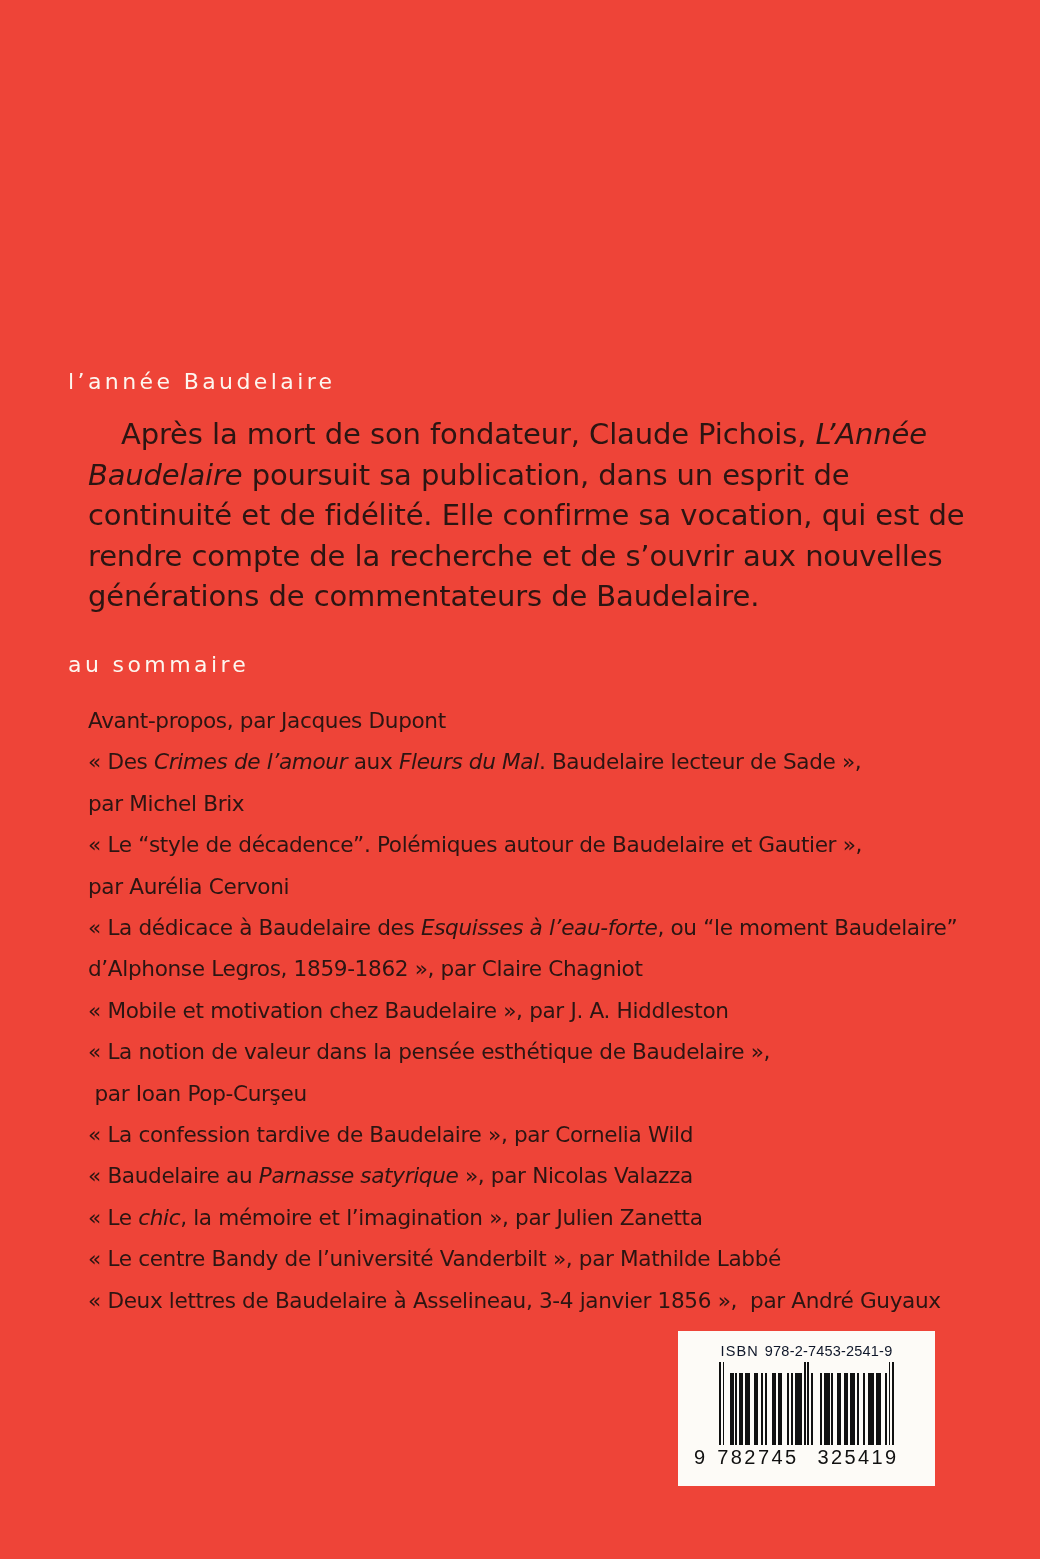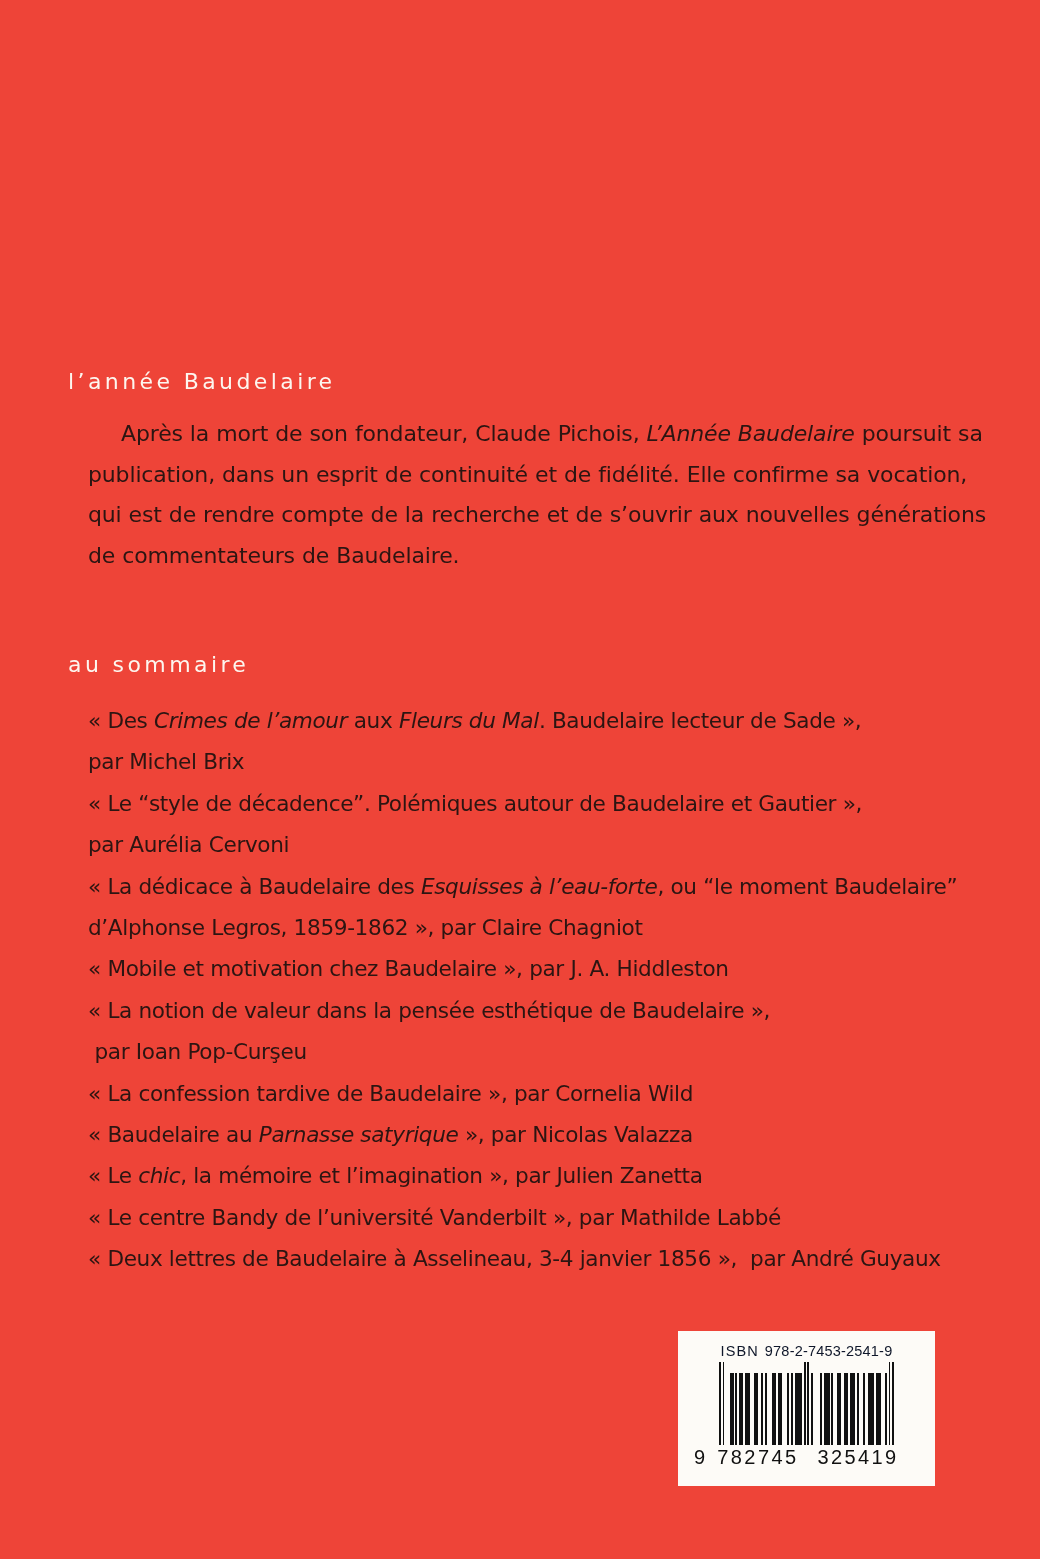--- a/index.html
+++ b/index.html
@@ -39,21 +39,21 @@
   .intro-block {
     position: absolute;
     left: 88px;
     top: 414px;
     width: 902px;
   }
   .intro-para {
     margin: 0;
     color: #2c1512;
     font-family: "DejaVu Sans", sans-serif;
-    font-size: 22px;
+    font-size: 29px;
     font-weight: 400;
     line-height: 40.5px;
     text-indent: 33px;
     letter-spacing: -0.15px;
     word-spacing: 0.2px;
   }
   .intro-para em {
     font-style: italic;
   }
 
@@ -130,20 +130,21 @@
 
   <div class="section-heading" id="heading-annee">l’année Baudelaire</div>
 
   <div class="intro-block">
     <p class="intro-para"><span>Après la mort de son fondateur, Claude Pichois, </span><em>L’Année Baudelaire</em><span> poursuit sa publication, dans un esprit de continuité et de fidélité. Elle confirme sa vocation, qui est de rendre compte de la recherche et de s’ouvrir aux nouvelles générations de commentateurs de Baudelaire.</span></p>
   </div>
 
   <div class="section-heading" id="heading-sommaire">au sommaire</div>
 
   <div class="toc-block">
+      <div class="toc-entry"><span>Avant-propos, par Jacques Dupont</span></div>
       <div class="toc-entry"><span>« Des </span><em>Crimes de l’amour</em><span> aux </span><em>Fleurs du Mal</em><span>. Baudelaire lecteur de Sade »,
 par Michel Brix</span></div>
       <div class="toc-entry"><span>« Le “style de décadence”. Polémiques autour de Baudelaire et Gautier »,
 par Aurélia Cervoni</span></div>
       <div class="toc-entry"><span>« La dédicace à Baudelaire des </span><em>Esquisses à l’eau-forte</em><span>, ou “le moment Baudelaire”
 d’Alphonse Legros, 1859-1862 », par Claire Chagniot</span></div>
       <div class="toc-entry"><span>« Mobile et motivation chez Baudelaire », par J. A. Hiddleston</span></div>
       <div class="toc-entry"><span>« La notion de valeur dans la pensée esthétique de Baudelaire »,
  par Ioan Pop-Curşeu</span></div>
       <div class="toc-entry"><span>« La confession tardive de Baudelaire », par Cornelia Wild</span></div>

